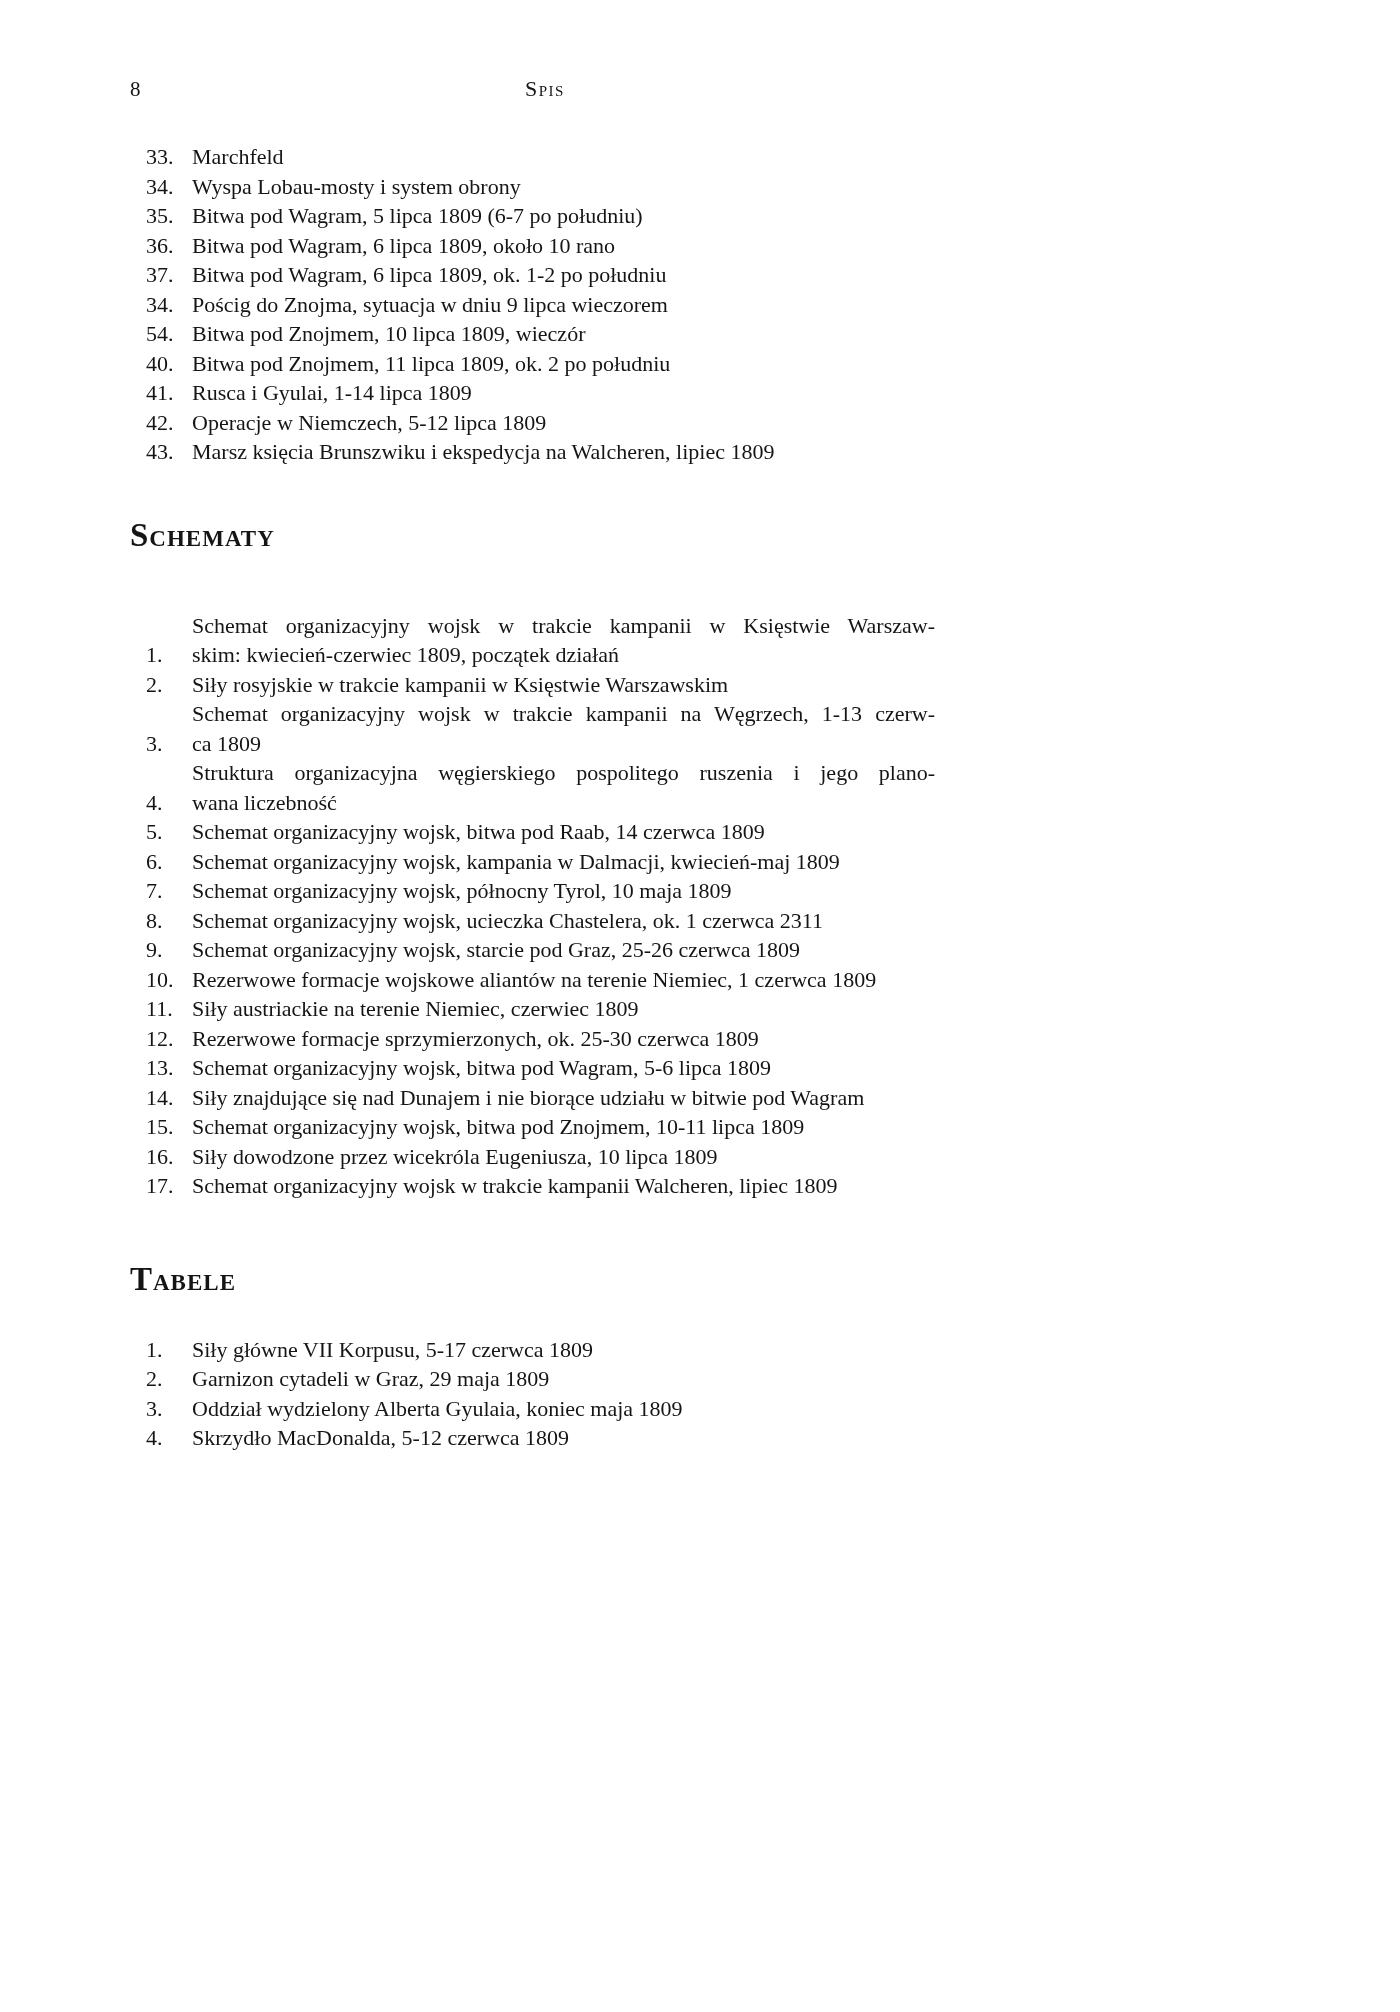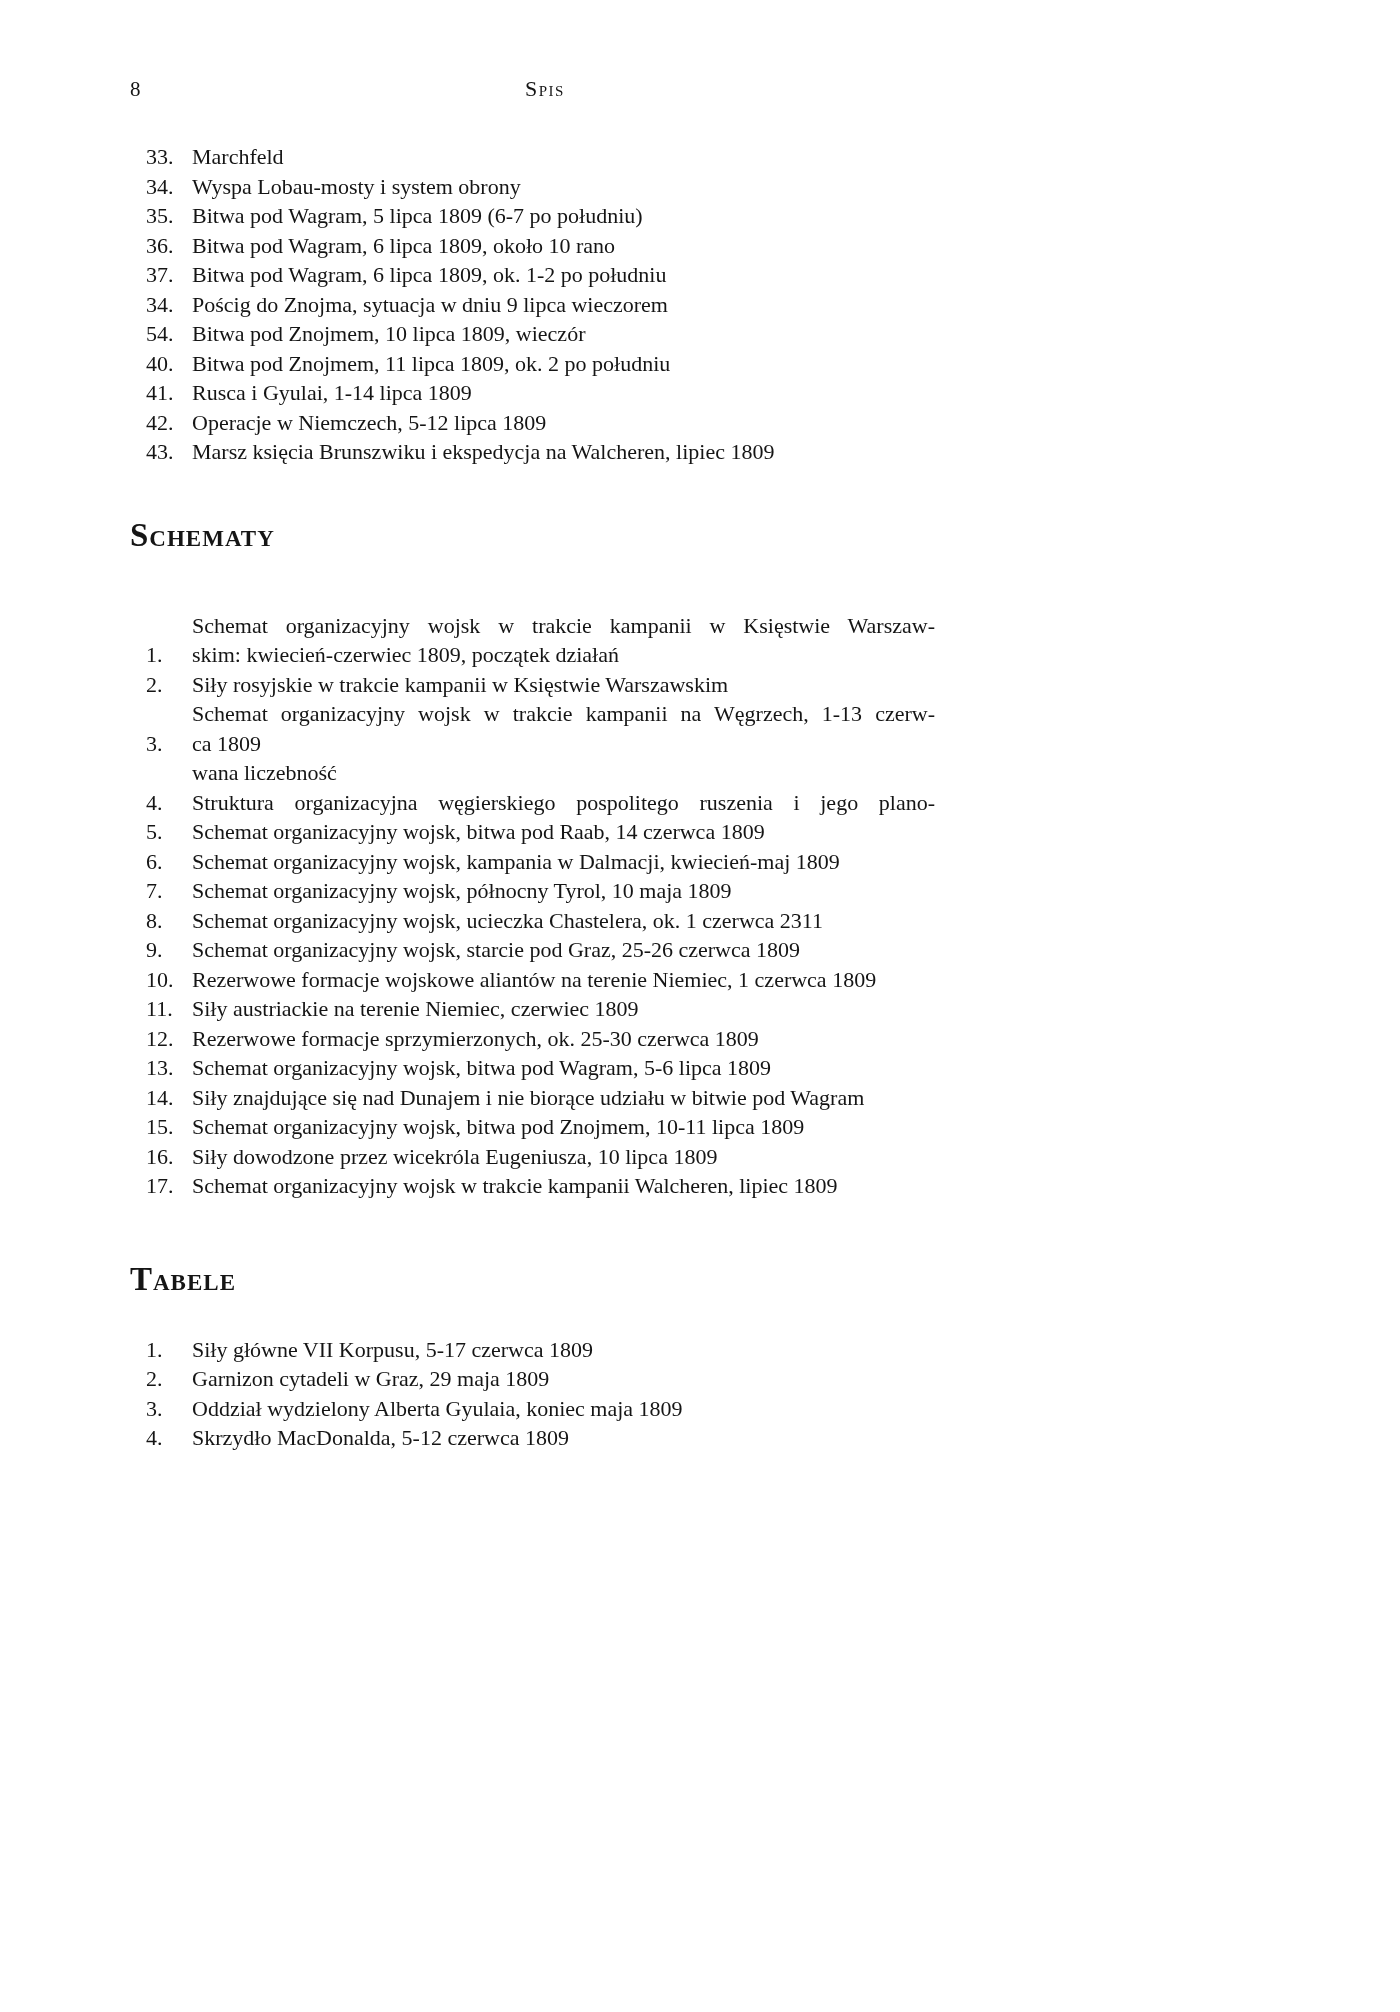--- a/index.html
+++ b/index.html
@@ -176,22 +176,22 @@
         <li class="toc-item">
           <span class="num">3.</span>
           <div class="entry-text">
             <div class="line just">Schemat organizacyjny wojsk w trakcie kampanii na Węgrzech, 1-13 czerw-</div>
             <div class="line">ca 1809</div>
           </div>
         </li>
         <li class="toc-item">
           <span class="num">4.</span>
           <div class="entry-text">
+            <div class="line just">Struktura organizacyjna węgierskiego pospolitego ruszenia i jego plano-</div>
             <div class="line">wana liczebność</div>
-            <div class="line just">Struktura organizacyjna węgierskiego pospolitego ruszenia i jego plano-</div>
           </div>
         </li>
         <li class="toc-item">
           <span class="num">5.</span>
           <div class="entry-text">
             <div class="line">Schemat organizacyjny wojsk, bitwa pod Raab, 14 czerwca 1809</div>
           </div>
         </li>
         <li class="toc-item">
           <span class="num">6.</span>

